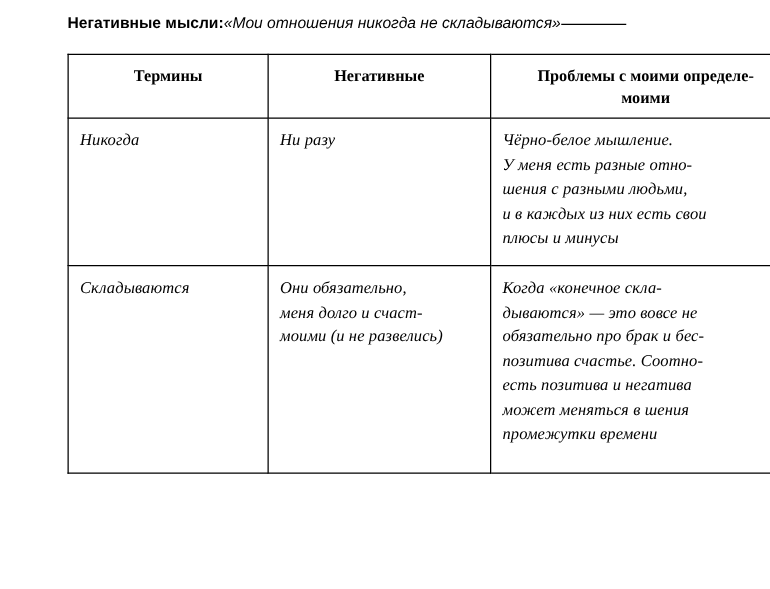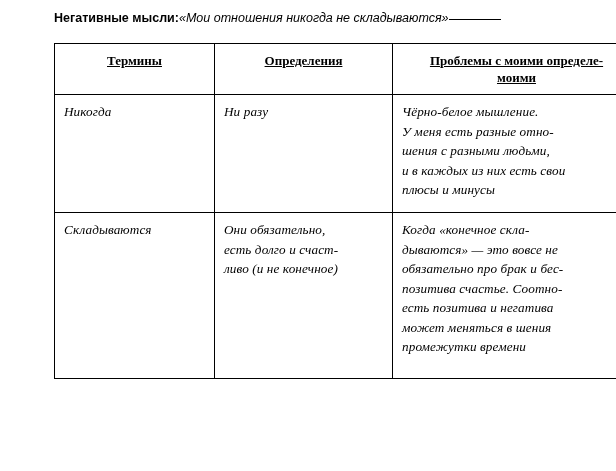--- a/index.html
+++ b/index.html
@@ -55,21 +55,20 @@
     padding: 7px 9px 8px 9px;
   }
   table.grid th {
     font-family: "Liberation Serif", serif;
     font-weight: bold;
     font-size: 13px;
     line-height: 17px;
     vertical-align: top;
     padding-top: 8px;
     padding-bottom: 8px;
-    text-decoration: underline;
   }
   table.grid td {
     font-family: "Liberation Serif", serif;
     font-style: italic;
     font-size: 13.2px;
     line-height: 19.5px;
     letter-spacing: 0.1px;
   }
   .col1 { width: 160px; }
   .col2 { width: 178px; }
@@ -90,21 +89,21 @@
 
   <table class="grid">
     <colgroup>
       <col class="col1">
       <col class="col2">
       <col class="col3">
     </colgroup>
     <thead>
       <tr>
         <th>Термины</th>
-        <th>Определения</th>
+        <th>Негативные</th>
         <th>
           <span class="cell-line">Проблемы с моими определе-</span>
           <span class="cell-line">моими</span>
         </th>
       </tr>
     </thead>
     <tbody>
       <tr class="row-terms">
         <td>Никогда</td>
         <td>
@@ -115,22 +114,22 @@
           <span class="cell-line">У меня есть разные отно-</span>
           <span class="cell-line">шения с разными людьми,</span>
           <span class="cell-line">и в каждых из них есть свои</span>
           <span class="cell-line">плюсы и минусы</span>
         </td>
       </tr>
       <tr class="row-work">
         <td>Складываются</td>
         <td>
           <span class="cell-line">Они обязательно,</span>
-          <span class="cell-line">есть долго и счаст-</span>
-          <span class="cell-line">ливо (и не конечное)</span>
+          <span class="cell-line">меня долго и счаст-</span>
+          <span class="cell-line">моими (и не развелись)</span>
         </td>
         <td>
           <span class="cell-line">Когда «конечное скла-</span>
           <span class="cell-line">дываются» — это вовсе не</span>
           <span class="cell-line">обязательно про брак и бес-</span>
           <span class="cell-line">позитива счастье. Соотно-</span>
           <span class="cell-line">есть позитива и негатива</span>
           <span class="cell-line">может меняться в шения</span>
           <span class="cell-line">промежутки времени</span>
         </td>

